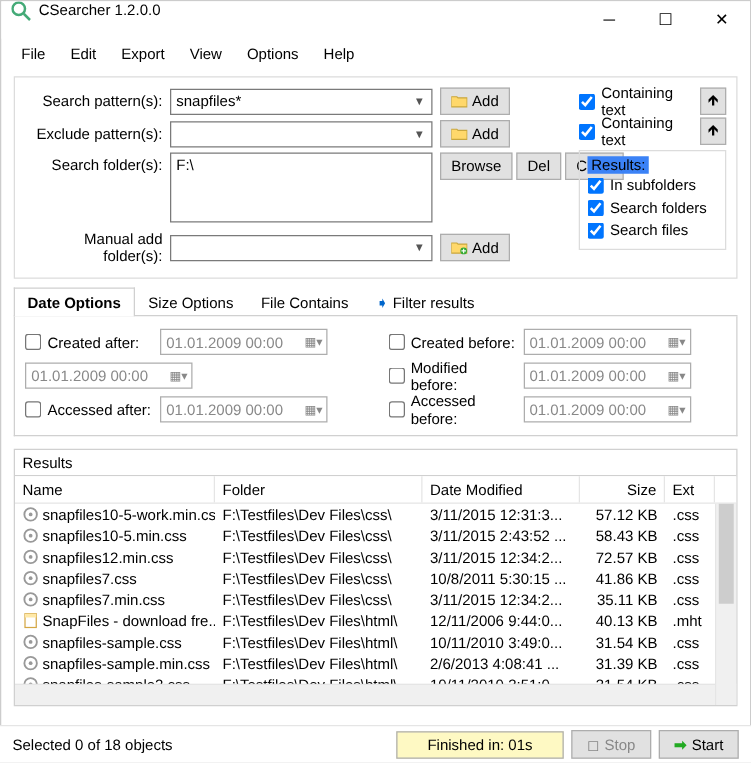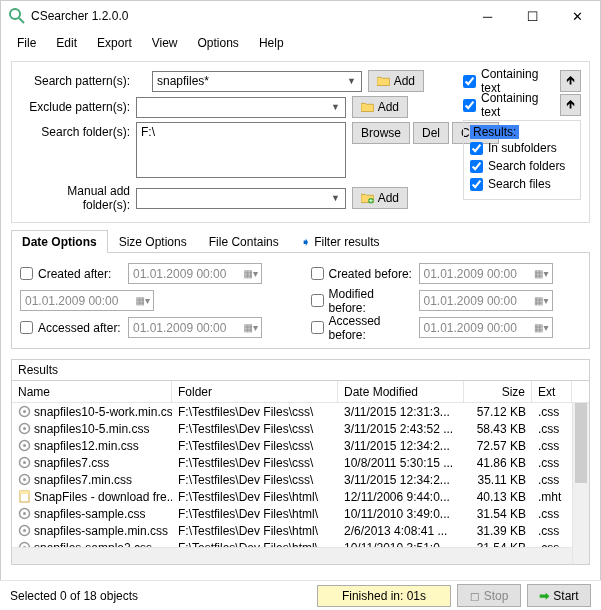--- a/index.html
+++ b/index.html
@@ -1,18 +1,18 @@
 <!DOCTYPE html>
 <html><head>
 <meta charset="utf-8">
 <style>
 * { box-sizing: border-box; margin: 0; padding: 0; font-family: "Segoe UI", Tahoma, sans-serif; font-size: 12px; }
 body { background: #fff; width: 601px; height: 610px; overflow: hidden; border: 1px solid #ccc; }
 
-.titlebar { display: flex; align-items: center; height: 30px; padding: 0 0 0 8px; background: #fff; }
+.titlebar { display: flex; height: 30px; padding: 0 0 0 8px; background: #fff; }
 .titlebar .icon { width: 16px; height: 16px; margin-right: 6px; }
 .titlebar .title { flex: 1; font-size: 12px; }
 .titlebar .wbtn { width: 45px; height: 28px; display: flex; align-items: center; justify-content: center; font-size: 13px; font-family: sans-serif; cursor: pointer; }
 
 .menubar { display: flex; padding: 2px 6px; height: 24px; align-items: center; }
 .menubar .menu { padding: 3px 10px; cursor: pointer; }
 
 .top-panel { margin: 6px 10px; border: 1px solid #dcdcdc; padding: 8px 8px 6px; }
 .row { display: flex; align-items: center; margin-bottom: 4px; min-height: 22px; }
 .row .lbl { width: 116px; text-align: right; padding-right: 6px; }
@@ -82,21 +82,21 @@
   <div class="menu">View</div>
   <div class="menu">Options</div>
   <div class="menu">Help</div>
 </div>
 
 <div class="top-panel">
   <div style="display:flex;">
     <div style="flex:1;">
       <div class="row">
         <div class="lbl">Search pattern(s):</div>
-        <div class="combo" style="width:210px;margin-left:16px;">
+        <div class="combo" style="width:210px;">
             <span>snapfiles*</span>
             <span class="arrow">▼</span>
           </div>
         <div class="btn" style="width:56px;margin-left:6px;">
             <svg class="folder-icon" viewBox="0 0 14 12">
               <path d="M0 2h5l1 1h8v8H0z" fill="#ffd86b" stroke="#c9a73f"></path>
             </svg>
             <span>Add</span>
           </div>
       </div>

